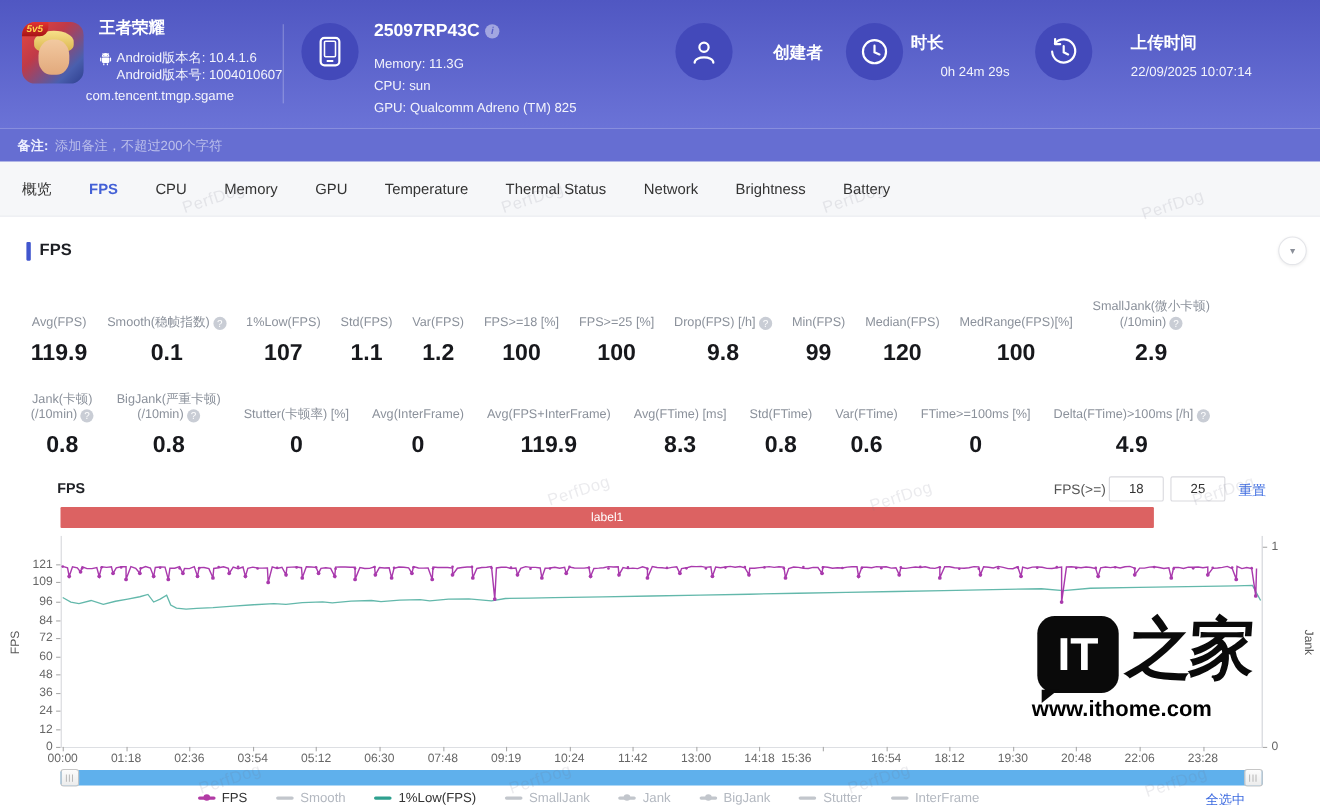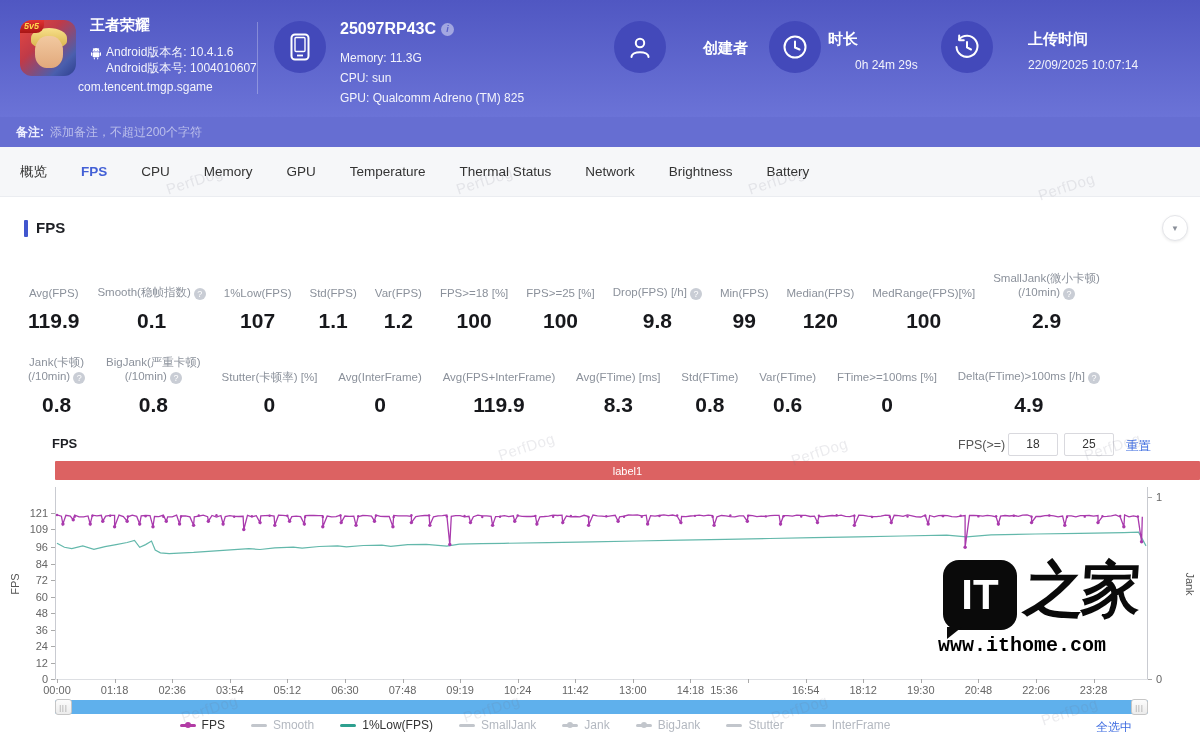--- a/index.html
+++ b/index.html
@@ -64,21 +64,21 @@
   .mvalue { margin-top:9px; font-size:21px; font-weight:bold; color:#17181c; }
 
   
   .chart-title { position:absolute; left:52px; top:436px; font-size:13px; font-weight:bold; color:#1d1f24; }
   .thr-label { position:absolute; left:958px; top:438px; font-size:12.5px; color:#555; }
   .num-input { position:absolute; top:433px; width:50px; height:23px; border:1px solid #d9d9de; border-radius:2px;
     background:#fff; font-size:12px; color:#333; text-align:center; line-height:21px; }
   .reset-link { position:absolute; left:1126px; top:438px; font-size:12.5px; color:#3d6be0; cursor:pointer; }
 
   
-  .banner { position:absolute; left:55px; top:461px; width:1145px; height:19px; background:#dc6262;
+  .banner { position:absolute; left:55px; top:461px; width:994px; height:19px; background:#dc6262;
     border-radius:1px; color:#fff; font-size:11px; display:flex; align-items:center; justify-content:center; }
   #chart { position:absolute; left:55px; top:487px; width:1093px; height:196px; }
   .ytick { position:absolute; width:46px; text-align:right; font-size:11px; color:#666; }
   .ytickmark { position:absolute; width:4px; height:1px; background:#aaa; }
   .xtick { position:absolute; width:44px; text-align:center; font-size:11px; color:#666; }
   .xtickmark { position:absolute; width:1px; height:4px; background:#aaa; }
   .rtick { position:absolute; font-size:11px; color:#666; }
   .axis-name { position:absolute; font-size:11px; color:#555; }
   .axis-fps { left:4px; top:578px; transform:rotate(-90deg); }
   .axis-jank { left:1178px; top:578px; transform:rotate(90deg); }
@@ -100,21 +100,21 @@
   .wm { position:absolute; font-size:15px; color:rgba(110,116,135,.14); transform:rotate(-18deg);
     letter-spacing:.5px; pointer-events:none; }
 
   
   .it-box { position:absolute; left:943px; top:560px; width:74px; height:70px; background:#0a0a0a; border-radius:16px;
     color:#fff; font-weight:bold; font-size:42px; display:flex; align-items:center; justify-content:center; }
   .it-box::after { content:''; position:absolute; left:4px; bottom:-9px; width:0; height:0;
     border-top:12px solid #0a0a0a; border-right:15px solid transparent; }
   .zhijia { position:absolute; left:1024px; top:550px; font-size:60px; font-weight:bold; color:#0a0a0a;
     font-family:"DejaVu Serif",serif; letter-spacing:-3px; transform:skewX(-4deg); }
-  .it-url { position:absolute; left:938px; top:634px; width:160px; text-align:right; font-size:20px; font-weight:bold; color:#000;font-family:Liberation Mono, monospace; }
+  .it-url { position:absolute; left:938px; top:634px; width:160px; text-align:right; font-size:20px; font-weight:bold; color:#000; }
 </style>
 </head>
 <body>
 
 <div id="app">
 
   <div class="header">
     <div class="game-icon">
       <div class="hair"></div>
       <div class="face"></div>

